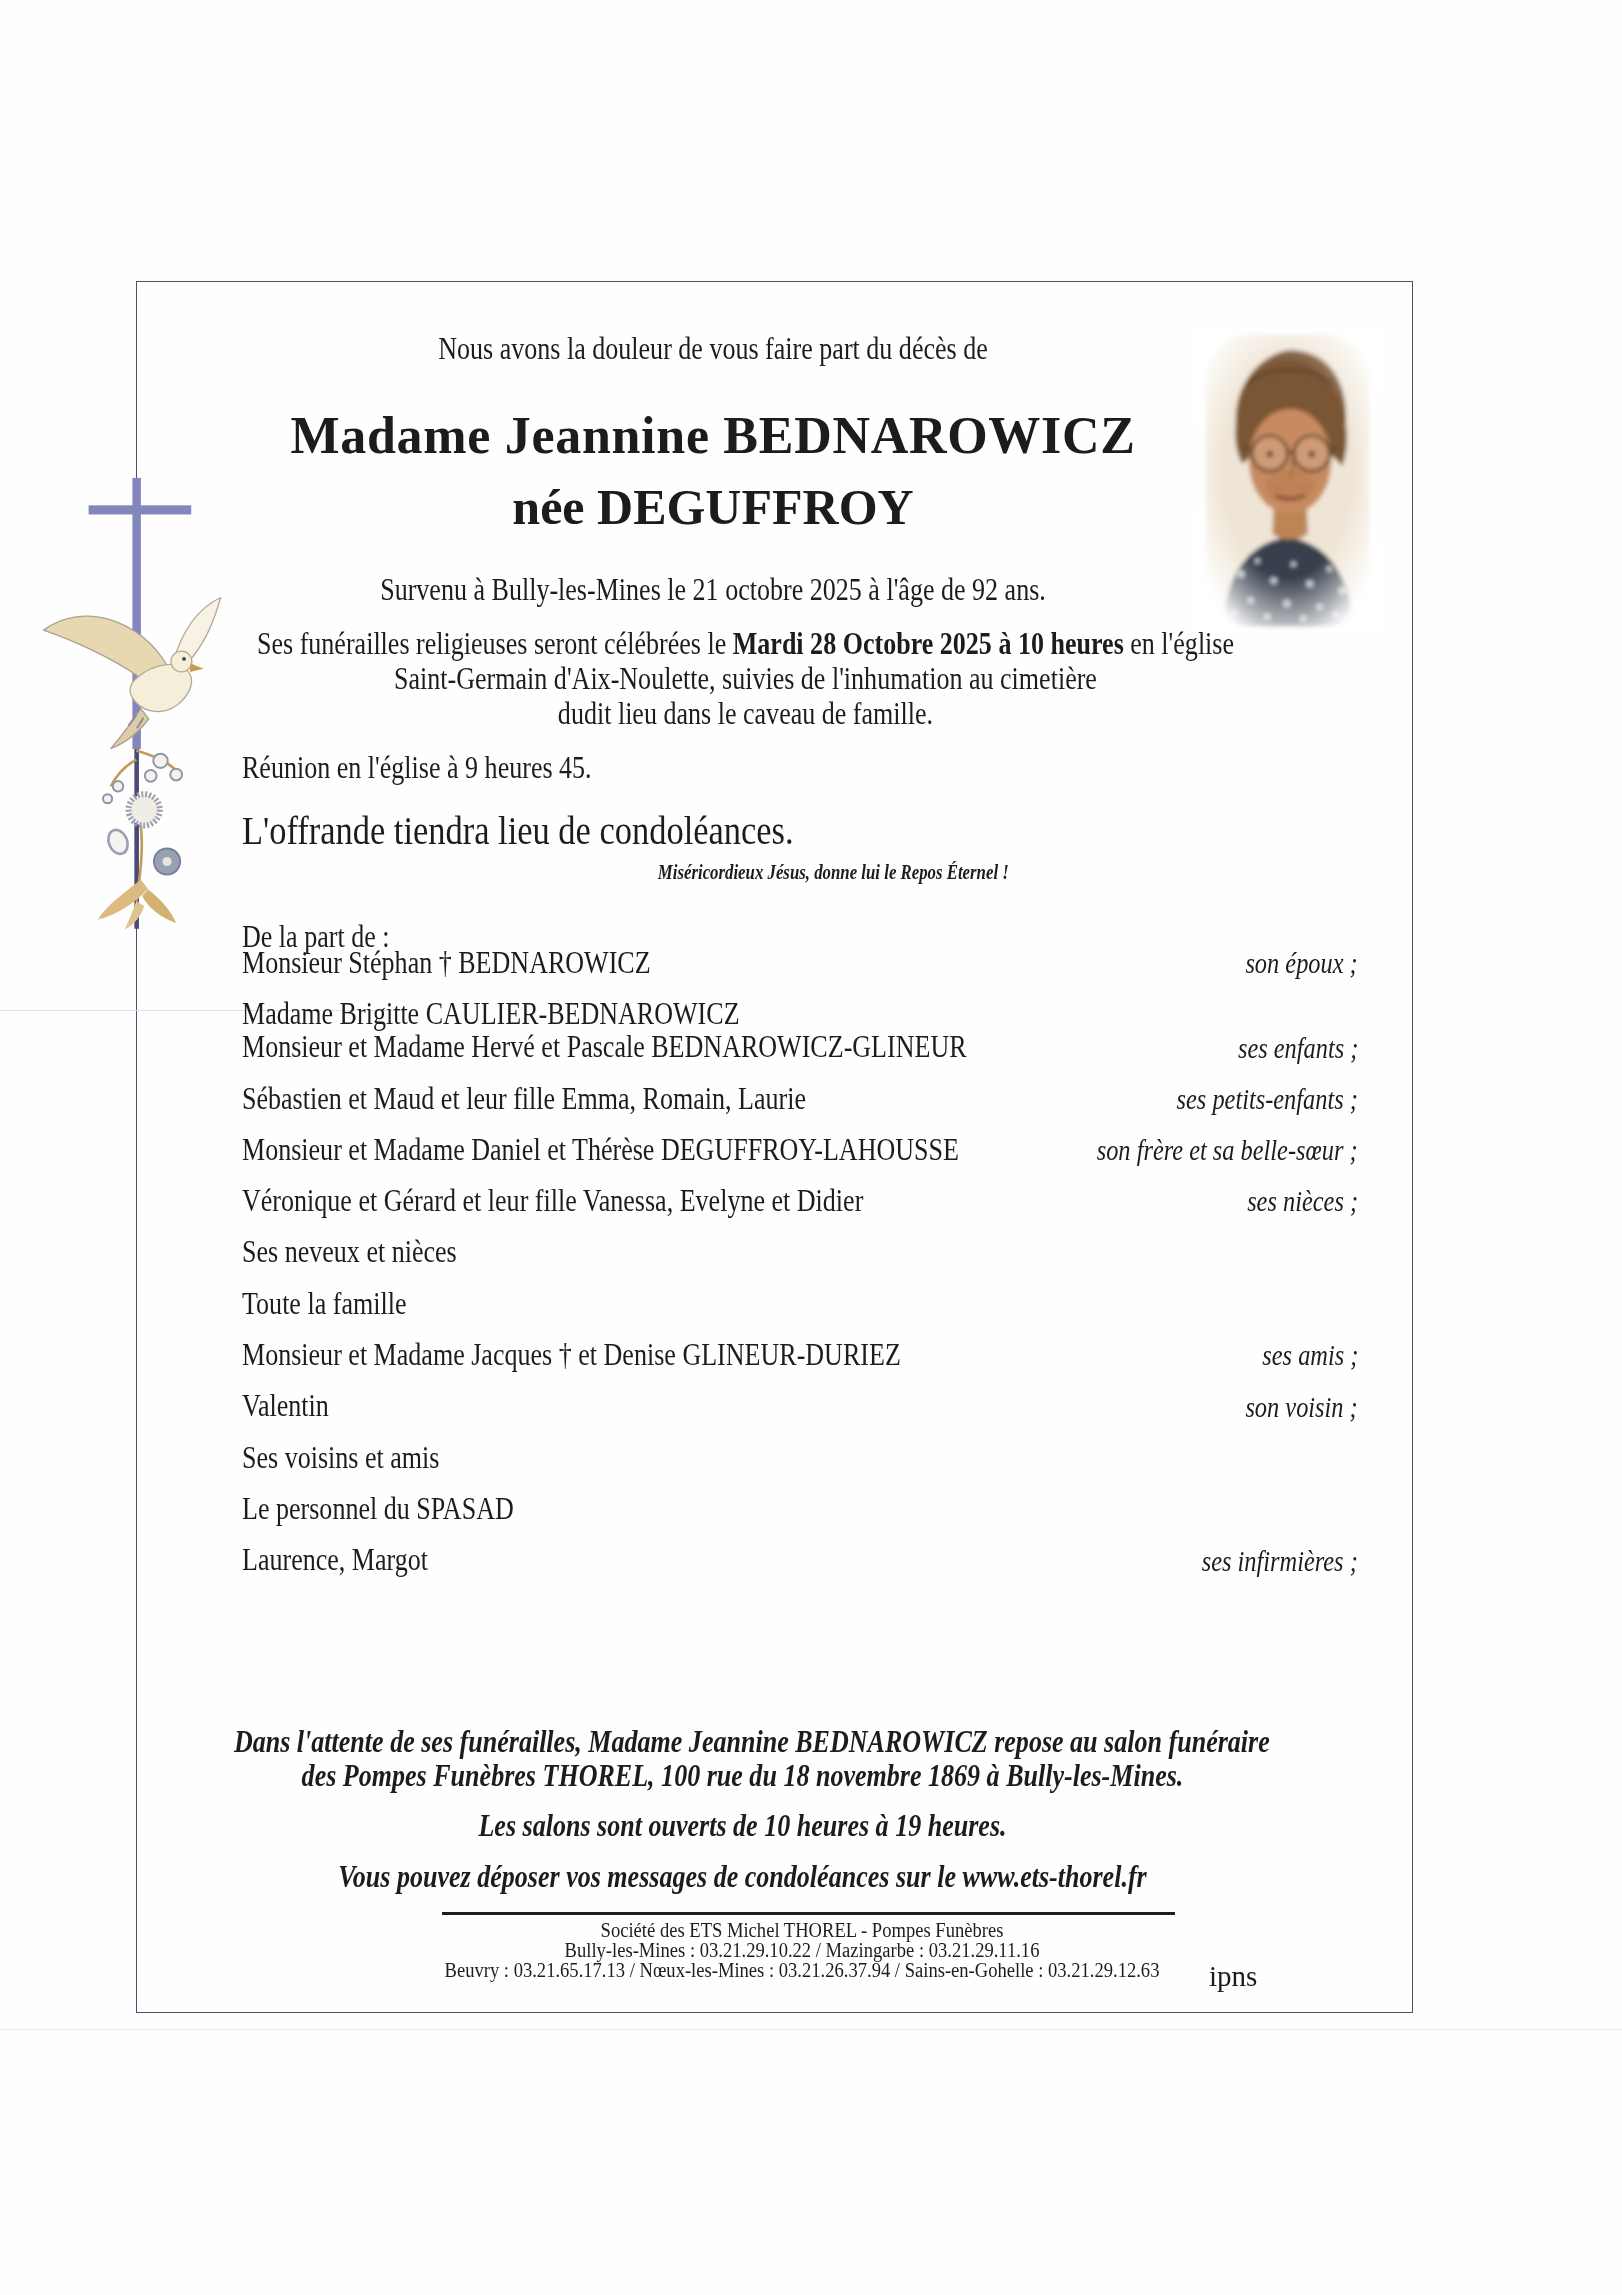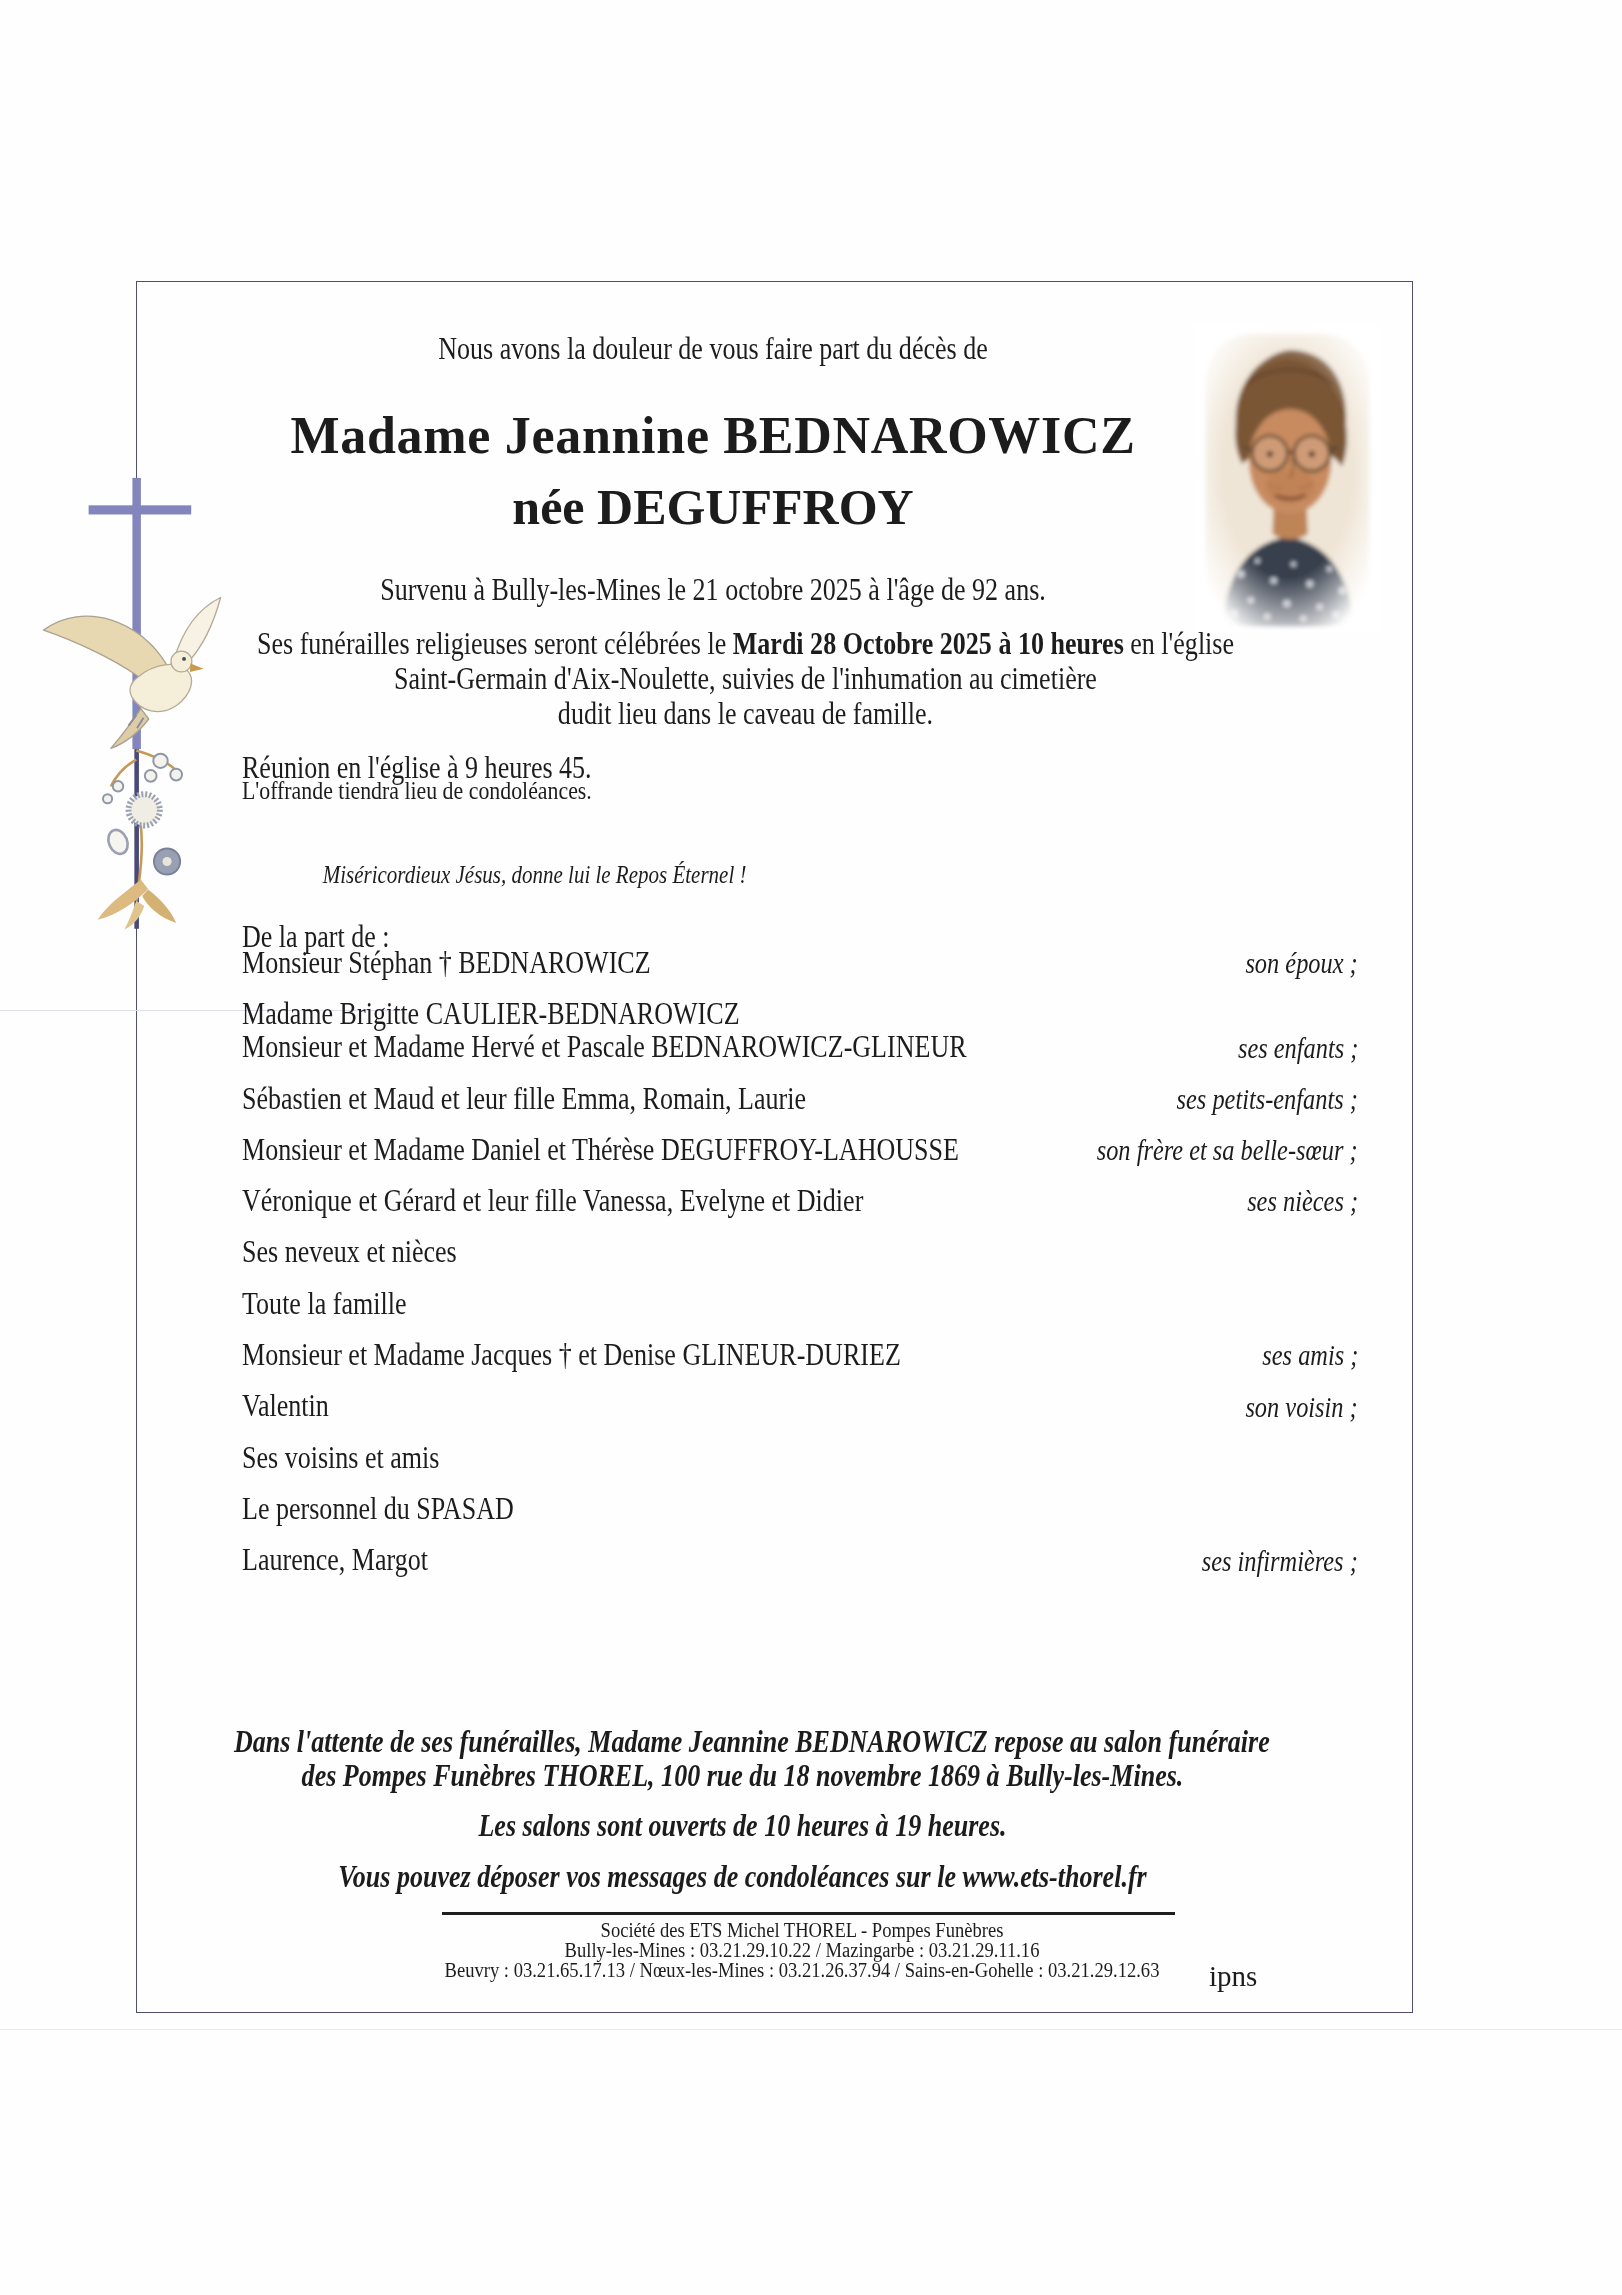--- a/index.html
+++ b/index.html
@@ -18,22 +18,22 @@
   .sqL{transform:scaleX(.84);transform-origin:0 0;white-space:nowrap;display:inline-block}
   .sqR{transform:scaleX(.84);transform-origin:100% 0;white-space:nowrap;display:inline-block}
   .center-col{left:137px;width:1152px;text-align:center}
   .intro{top:331px;font-size:31px}
   .title{top:406px;font-size:52px;font-weight:bold;letter-spacing:0.7px}
   .subtitle{top:478px;font-size:50px;font-weight:bold}
   .death{top:572px;font-size:31px}
   .funeral{left:137px;width:1217px;top:626px;font-size:31px;line-height:35px;text-align:center}
   .funeral div{white-space:nowrap}
   .meeting{left:242px;top:750px;font-size:31px}
-  .offering{left:242px;top:776px;font-size:26px}
-  .prayer{left:242px;width:1116px;top:861px;font-size:25px;font-weight:normal;font-style:italic;text-align:left}
+  .offering{left:242px;top:806px;font-size:41px}
+  .prayer{left:242px;width:1116px;top:861px;font-size:20px;font-weight:bold;font-style:italic;text-align:center}
   .from{left:242px;top:919px;font-size:31px;font-weight:normal}
   .rows{left:242px;top:946px;width:1116px}
   .row{position:relative;line-height:33px;margin-bottom:18.3px;height:33px}
   .row.tight{margin-bottom:0}
   .row .l{font-size:31px}
   .row .r{position:absolute;right:0;top:1.3px;font-size:29px;font-style:italic}
   .closing{left:137px;width:1211px;text-align:center;font-size:31px;font-weight:bold;font-style:italic;line-height:34px}
   .closing div{white-space:nowrap}
   .c1{top:1725px}.c2{top:1809px}.c3{top:1860px}
   .rule{left:442px;top:1912px;width:733px;height:2.6px;background:#1e1e1e}

